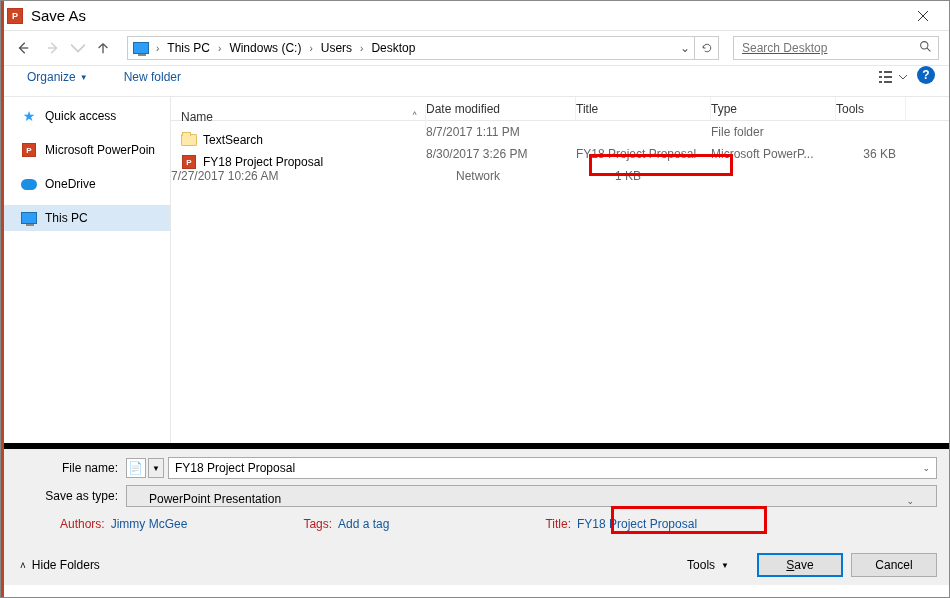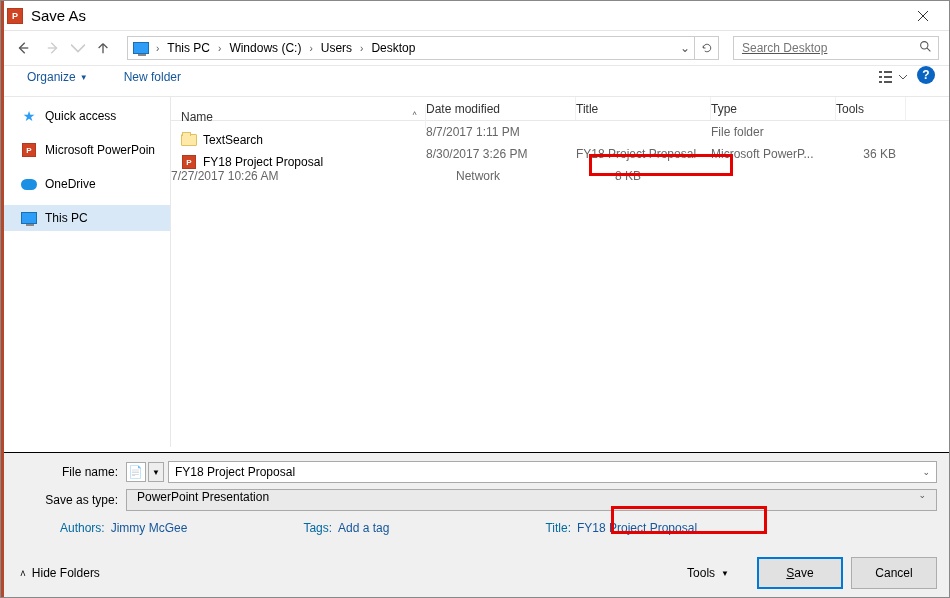--- a/index.html
+++ b/index.html
@@ -74,44 +74,44 @@
   .file-icon { width:16px; height:16px; display:flex; align-items:center; justify-content:center; }
   .folder-icon { width:16px; height:12px; background:#ffe9a8; border:1px solid #e0c060; border-radius:1px; position:relative; }
   .folder-icon::before { content:""; position:absolute; left:0; top:-3px; width:7px; height:3px; background:#ffe9a8; border:1px solid #e0c060; border-bottom:none; }
   .shortcut-icon { position:relative; }
   .shortcut-icon .arrow { position:absolute; left:-2px; bottom:-2px; width:8px; height:8px; background:#fff; border:1px solid #777; font-size:7px; line-height:6px; text-align:center; }
 
   .highlight-box-1 { position:absolute; border:3px solid #e60000; left:588px; top:153px; width:144px; height:22px; pointer-events:none; z-index:5; }
   .highlight-box-2 { position:absolute; border:3px solid #e60000; left:610px; top:505px; width:156px; height:28px; pointer-events:none; z-index:5; }
 
   
-  .bottom { position:absolute; left:3px; right:0; bottom:0; border-top:1px solid #000000; padding:8px 12px 8px 12px; background:#f0f0f0; }
+  .bottom { position:absolute; left:3px; right:0; bottom:12px; border-top:6px solid #000000; padding:8px 12px 8px 12px; background:#f0f0f0; }
   .form-row { display:flex; align-items:center; margin-bottom:6px; }
   .form-label { width:110px; text-align:right; padding-right:8px; }
   .filename-wrap { flex:1; display:flex; align-items:center; }
   .filetype-icon { width:20px; height:20px; border:1px solid #aaa; background:#fff; display:flex; align-items:center; justify-content:center; margin-right:2px; }
   .filetype-drop { width:16px; height:20px; border:1px solid #aaa; background:#eee; display:flex; align-items:center; justify-content:center; font-size:8px; margin-right:4px; }
   .text-input { flex:1; height:22px; border:1px solid #aaa; background:#fff; padding:0 6px; display:flex; align-items:center; }
   .text-input .drop-arrow { margin-left:auto; font-size:9px; color:#555; }
-  .type-select { flex:1; height:22px; border:1px solid #aaa; background:#eaeaea; padding:0 10px; display:flex; align-items:flex-start; }
+  .type-select { flex:1; height:22px; border:1px solid #aaa; background:#eaeaea; padding:0 22px; display:flex; align-items:flex-end; }
   .type-select .drop-arrow { margin-left:auto; font-size:9px; color:#555; }
 
   .meta-row { display:flex; align-items:center; padding-left:44px; margin-top:10px; margin-bottom:22px; gap:6px; }
-  .meta-label { color:#0369a1; }
+  .meta-label { color:#b91c1c; }
   .meta-link { color:#15569c; margin-right:40px; }
   .meta-row .tags-label { margin-left:70px;text-align:center; }
   .meta-row .title-label { margin-left:110px; }
 
   .action-row { display:flex; align-items:center; }
   .hide-folders { display:flex; align-items:center; gap:6px; margin-left:4px;}
   .hide-folders .caret { font-size:10px; }
   .action-row .spacer { flex:1; }
   .tools { display:flex; align-items:center; gap:6px; margin-right:20px; }
   .tools .drop { font-size:8px; }
-  .btn { width:86px; height:32px; border:1px solid #adadad; background:#e1e1e1; display:flex; align-items:center; justify-content:center; margin-left:8px; }
+  .btn { width:86px; height:24px; border:1px solid #adadad; background:#e1e1e1; display:flex; align-items:center; justify-content:center; margin-left:8px; }
   .btn.primary { border:2px solid #0078d7; background:#e1e1e1; }
   .btn .underline { text-decoration:underline; }
 </style>
 </head>
 <body>
 
 <div class="titlebar">
   <div class="app-icon">P</div>
   <div class="title">Save As</div>
   <div class="spacer"></div>
@@ -268,21 +268,21 @@
       <div class="col-date">8/30/2017 3:26 PM</div>
       <div class="col-title">FY18 Project Proposal</div>
       <div class="col-type">Microsoft PowerP...</div>
       <div class="col-size">36 KB</div>
     </div>
 
     <div class="row">
       <div class="col-date">7/27/2017 10:26 AM</div>
       <div class="col-title"></div>
       <div class="col-type">Network</div>
-      <div class="col-size">8 KB</div>
+      <div class="col-size">1 KB</div>
     </div>
   </div>
 </div>
 
 <div class="highlight-box-1"></div>
 <div class="highlight-box-2"></div>
 
 <div class="bottom">
   <div class="form-row">
     <div class="form-label">File name:</div>

